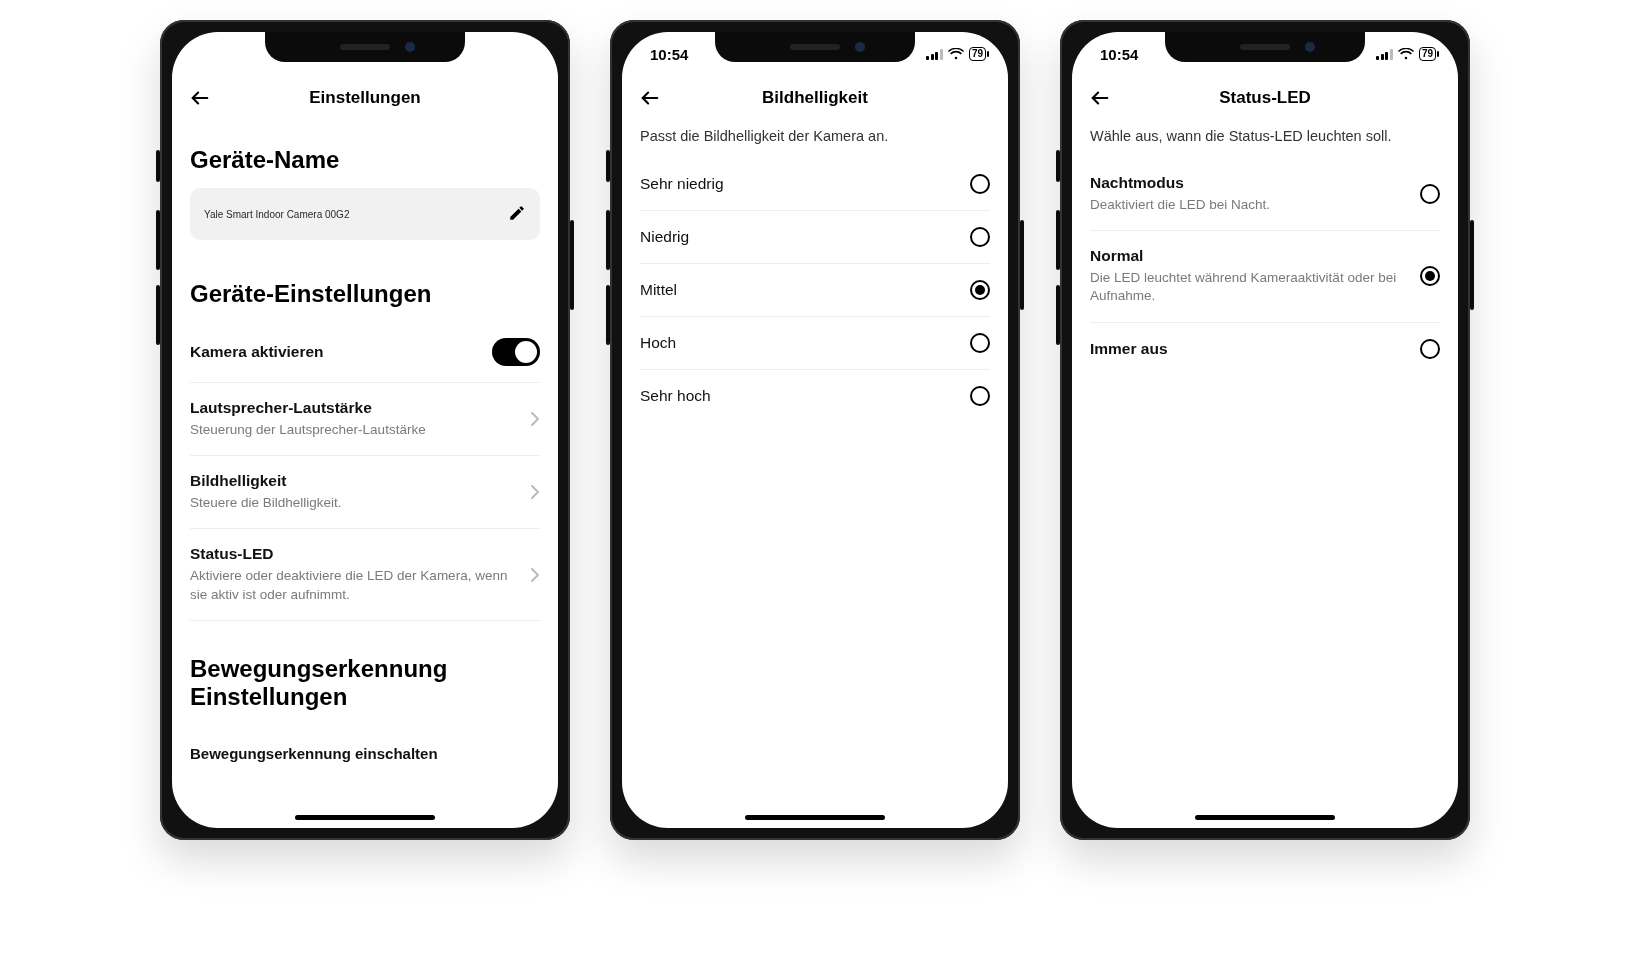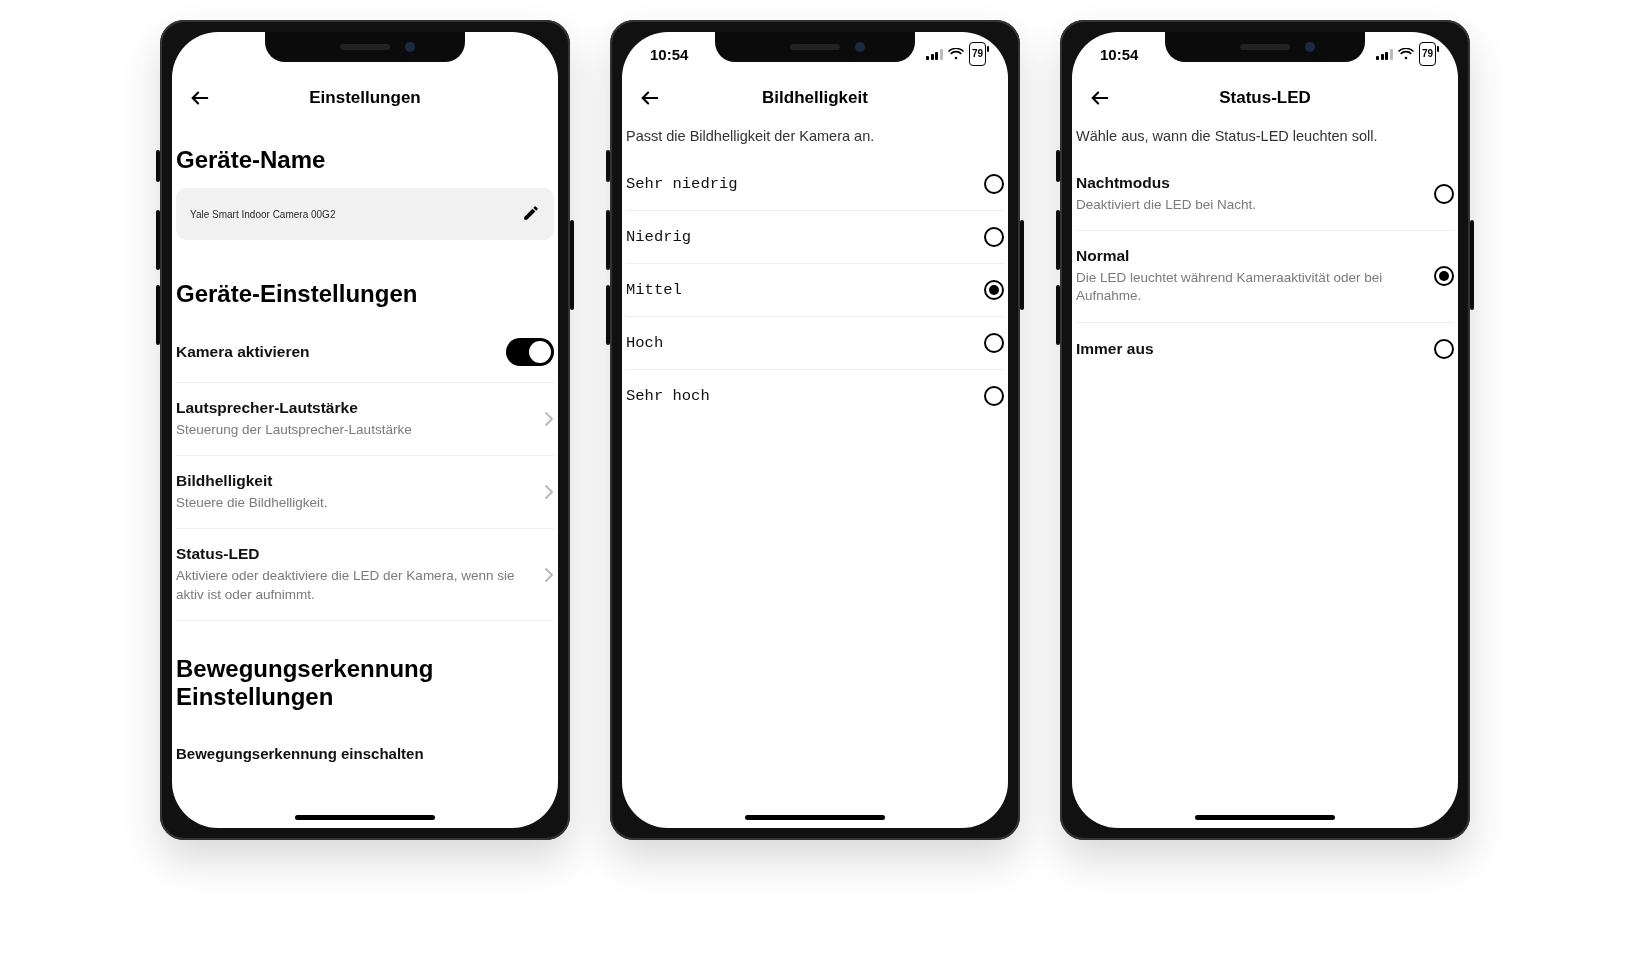--- a/index.html
+++ b/index.html
@@ -78,21 +78,21 @@
   .status-bar.hidden { visibility: hidden; }
   .status-right { display:flex; align-items:center; gap:5px; }
   .sig-bars { display:flex; align-items:flex-end; gap:1.5px; height:11px; }
   .sig-bars span { width:3px; background:#000; border-radius:1px; }
   .sig-bars span:nth-child(1){height:4px;} .sig-bars span:nth-child(2){height:6px;}
   .sig-bars span:nth-child(3){height:8px;} .sig-bars span:nth-child(4){height:11px; background:#bbb;}
   .wifi-icon svg { display:block; }
   .battery {
     display:flex; align-items:center; gap:1px;
     border:1.5px solid #000; border-radius:4px; padding:1px 2px;
-    font-size:10px; font-weight:700; line-height:1; height:24px;
+    font-size:10px; font-weight:700; line-height:1; height:14px;
     position:relative;
   }
   .battery::after{
     content:""; position:absolute; right:-4px; top:3px; width:2px; height:6px; background:#000; border-radius:1px;
   }
 
   .navbar {
     height: 44px;
     display: flex;
     align-items: center;
@@ -104,21 +104,21 @@
     left: 0; right: 0;
     text-align: center;
     font-size: 17px;
     font-weight: 600;
   }
   .back-btn { width:28px; height:28px; display:flex; align-items:center; justify-content:center; z-index:1; }
 
   .content {
     height: calc(100% - 88px);
     overflow: hidden;
-    padding: 0 4px;
+    padding: 0 18px;
   }
 
   h2.section {
     font-size: 22px;
     font-weight: 700;
     margin: 22px 0 14px;
   }
   h2.section.big { font-size: 24px; margin-top:26px; }
 
   .name-field {
@@ -137,21 +137,21 @@
     border-bottom: 1px solid #eee;
     display: flex;
     align-items: center;
     justify-content: space-between;
     gap: 10px;
   }
   .row:last-child { border-bottom: none; justify-content: space-between; }
   .row .labels { flex: 1; }
   .row .label { font-size: 15.5px; font-weight: 600; color:#111; }
   .row .sub { font-size: 13.5px; color: #7a7a7a; margin-top: 4px; line-height:1.35; }
-  .row.simple .label { font-weight: 500; font-family: Liberation Mono, monospace; }
+  .row.simple .label { font-weight: 500; }
 
   .chevron svg { display:block; }
 
   .toggle {
     width: 48px; height: 28px; border-radius: 14px;
     background: #000; position: relative;
   }
   .toggle .knob {
     position:absolute; right:3px; top:3px; width:22px; height:22px;
     background:#fff; border-radius:50%;

